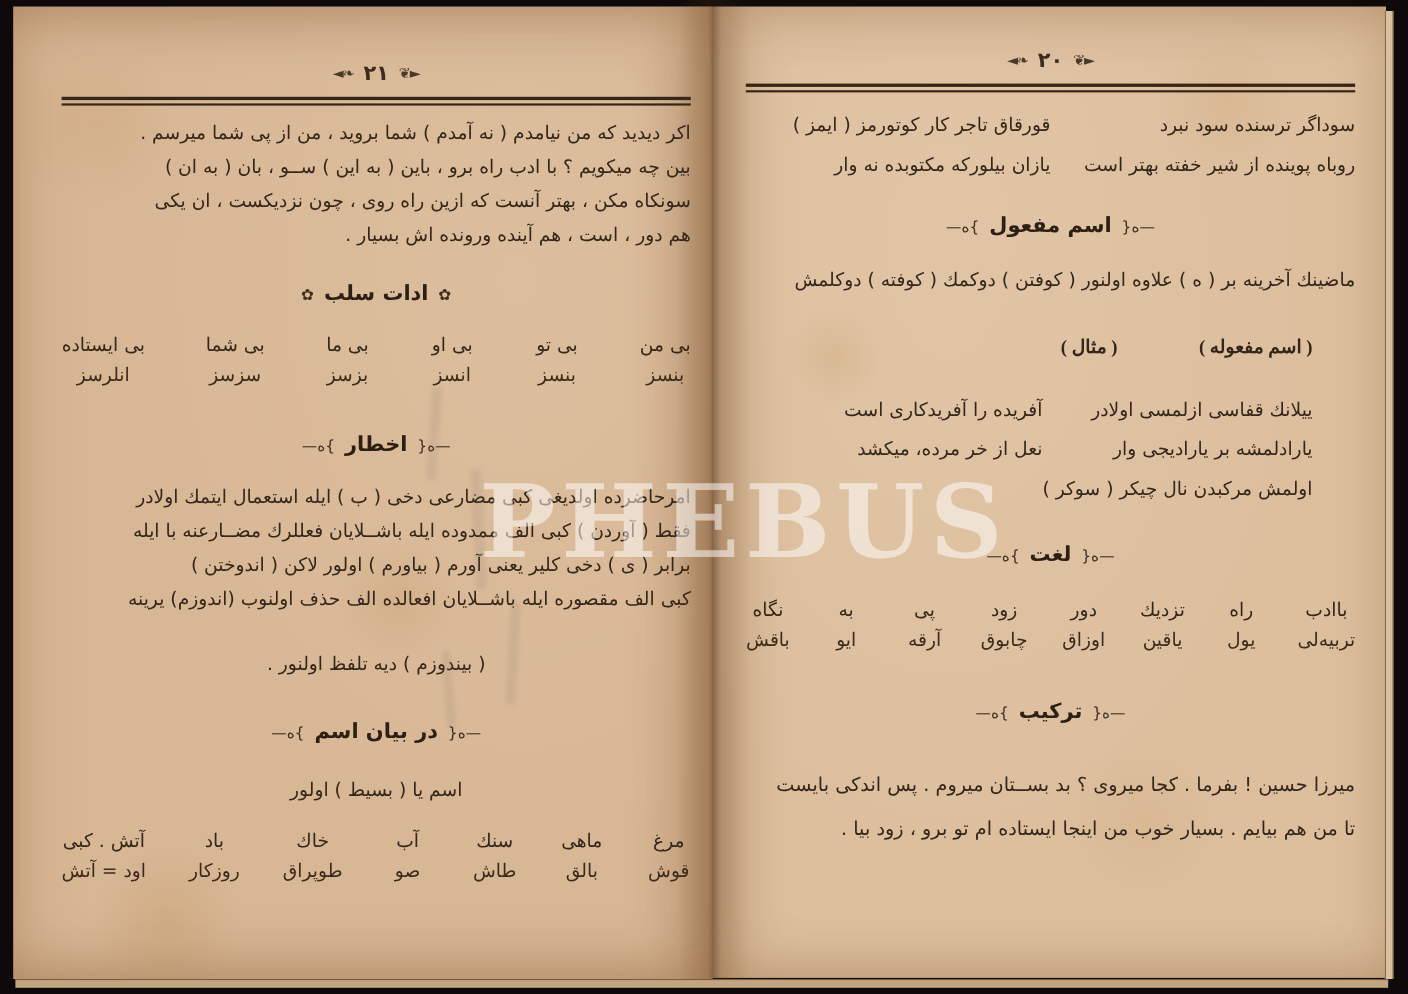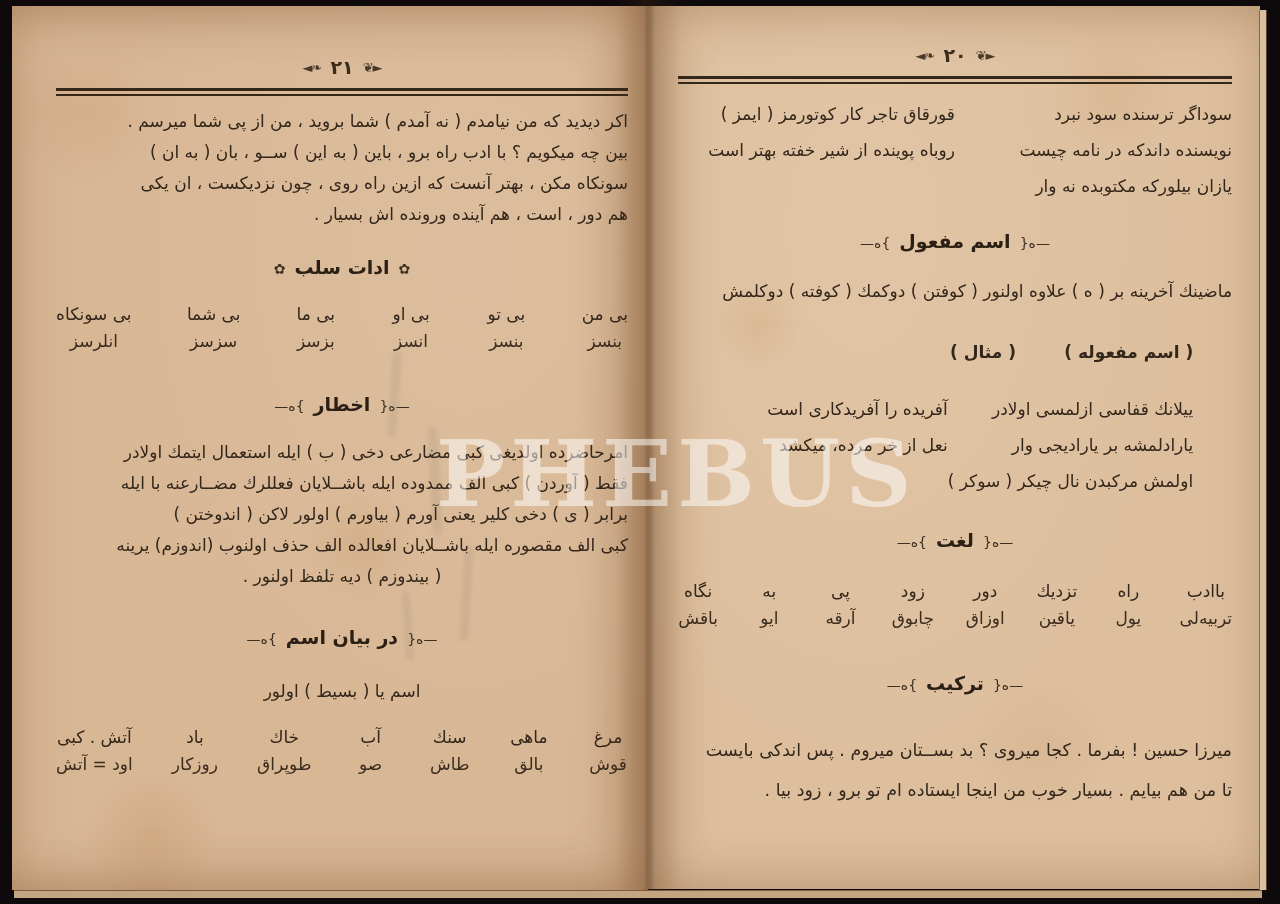--- a/index.html
+++ b/index.html
@@ -43,32 +43,32 @@
   .pr-content{padding:18px 28px 0 30px;}
 
   .page-head{display:flex;direction:ltr;justify-content:center;align-items:center;
     gap:9px;color:#3b2c1e;}
   .page-num{font-size:19px;font-weight:bold;letter-spacing:1px;}
   .orn{font-size:13px;letter-spacing:-1px;opacity:.9;}
   .double-rule{height:3px;border-top:3px solid #352718;border-bottom:2px solid #352718;margin-top:10px;}
 
   .para{font-size:17px;line-height:31px;text-align:right;}
   .para .line{white-space:nowrap;}
-  .center{text-align:center;}
+  .center{text-align:center;margin-top:28px;}
 
   .deco-head{display:flex;direction:ltr;justify-content:center;align-items:baseline;gap:9px;
     font-size:19px;font-weight:bold;color:#2c2015;}
   .deco-head .orn{font-size:14px;font-weight:normal;letter-spacing:0;}
   .flower{font-size:14px;}
 
   .two-col{display:grid;grid-template-columns:1fr 1fr;direction:rtl;}
   .two-col .cell{text-align:right;font-size:17px;line-height:36px;white-space:nowrap;}
 
   .examples-wrap{width:64%;margin-right:7%;margin-left:29%;}
-  .col-heads .cell{font-weight:bold;line-height:30px;}
+  .col-heads .cell{font-weight:bold;line-height:30px;font-family:Liberation Serif, serif;}
 
   .vocab{display:flex;direction:rtl;justify-content:space-between;align-items:flex-start;}
   .vcell{text-align:center;min-width:40px;}
   .vtop{font-size:17px;white-space:nowrap;}
   .vbot{font-size:17px;margin-top:7px;white-space:nowrap;color:#3a2b1d;}
 
   .terkib-para{font-size:17.5px;font-weight:normal;line-height:40px;text-align:right;}
 
   .watermark{
     position:absolute;left:436px;top:420px;pointer-events:none;
@@ -121,21 +121,21 @@
       </div>
       <div class="vcell">
         <div class="vtop">بی ما</div>
         <div class="vbot">بزسز</div>
       </div>
       <div class="vcell">
         <div class="vtop">بی شما</div>
         <div class="vbot">سزسز</div>
       </div>
       <div class="vcell">
-        <div class="vtop">بی سونكاه</div>
+        <div class="vtop">بی ایستاده</div>
         <div class="vbot">انلرسز</div>
       </div>
     </div>
 
     <div class="deco-head mt42">
       <span class="orn" dir="ltr">—ە{</span>
       <span dir="rtl">اخطار</span>
       <span class="orn" dir="ltr">}ە—</span>
     </div>
 
@@ -200,21 +200,20 @@
     <div class="page-head mt20">
       <span class="orn" dir="ltr">◄❧</span>
       <span class="page-num">٢٠</span>
       <span class="orn" dir="ltr">❦►</span>
     </div>
     <div class="double-rule"></div>
 
     <div class="two-col mt12">
       <div class="cell">سوداگر ترسنده سود نبرد</div>
       <div class="cell">قورقاق تاجر كار كوتورمز ( ایمز )</div>
-      <div class="cell">نویسنده داندكه در نامه چیست</div>
       <div class="cell">روباه پوینده از شیر خفته بهتر است</div>
       <div class="cell">یازان بیلوركه مكتوبده نه وار</div>
     </div>
 
     <div class="deco-head mt26">
       <span class="orn" dir="ltr">—ە{</span>
       <span dir="rtl">اسم مفعول</span>
       <span class="orn" dir="ltr">}ە—</span>
     </div>
 

